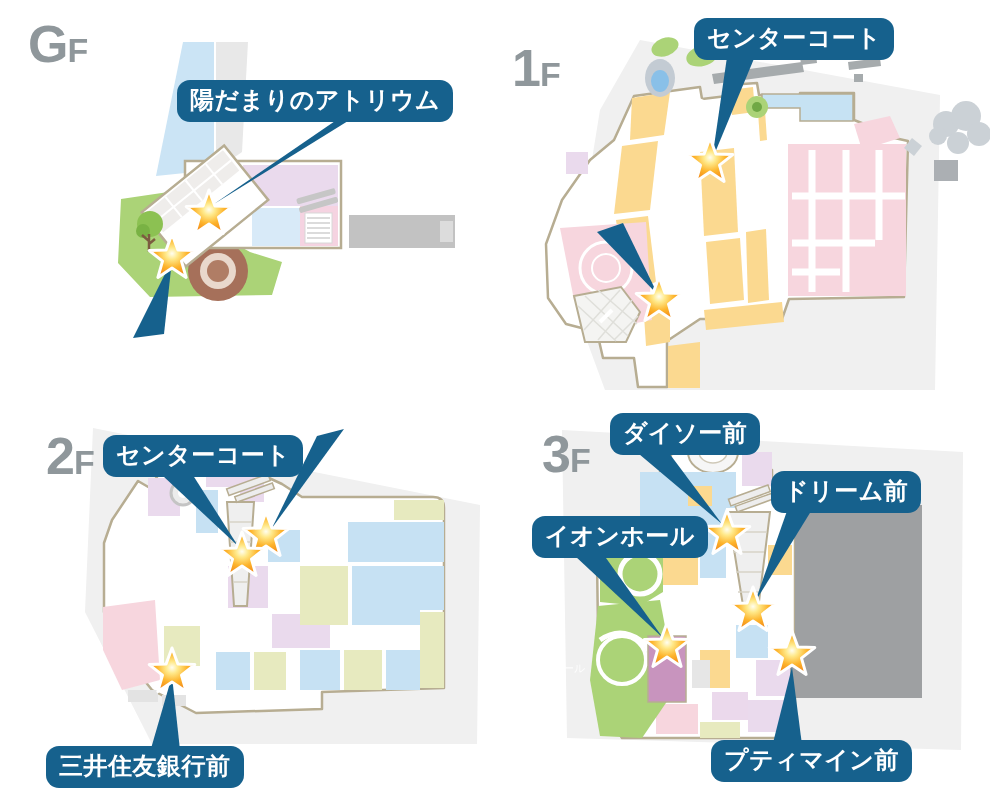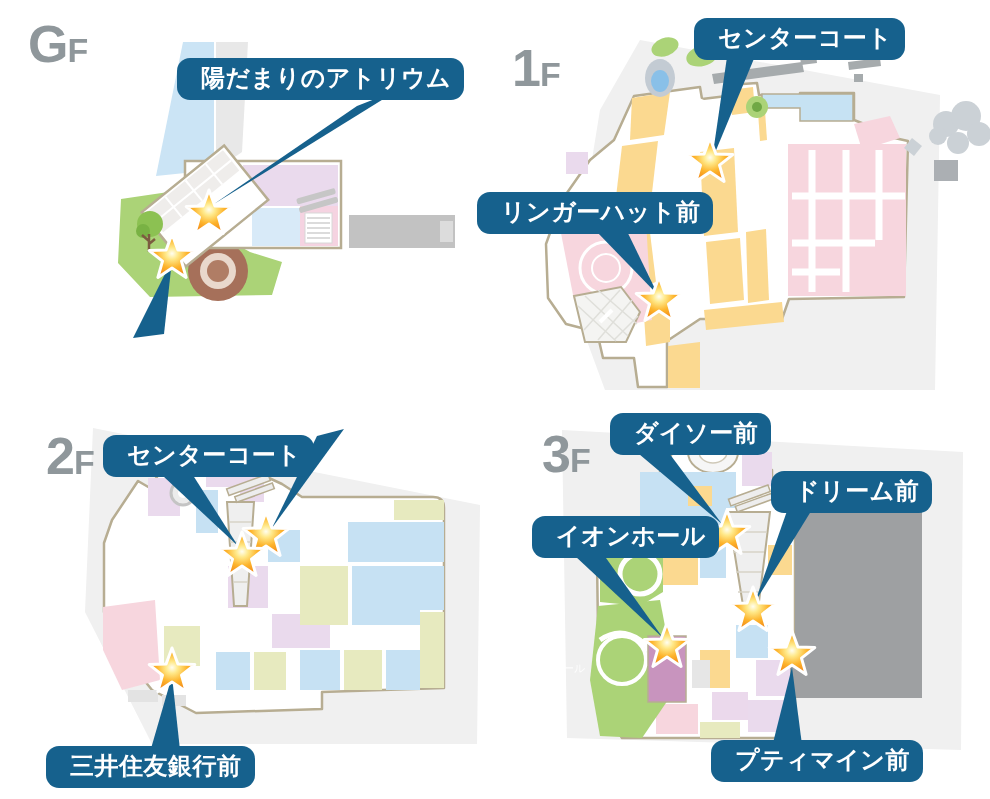--- a/index.html
+++ b/index.html
@@ -10,21 +10,21 @@
   }
   .stage{position:absolute;left:0;top:0;width:990px;height:799px;}
   svg.map{position:absolute;left:0;top:0;display:block;}
   .bubble{
     position:absolute;
     background:#16618D;
     color:#ffffff;
     font-weight:bold;
     font-size:24px;
     line-height:1;
-    padding:8px 13px 10px 24px;
+    padding:8px 13px 10px 13px;
     border-radius:13px;
     white-space:nowrap;
     letter-spacing:0.5px;
     z-index:5;
   }
   .floor-label{
     position:absolute;
     color:#8F979B;
     font-weight:bold;
     line-height:1;
@@ -284,23 +284,22 @@
 </div>
 <div class="floor-label" style="left:46px;top:430px">
   <span class="main">2</span>
       <span class="sub">F</span>
 </div>
 <div class="floor-label" style="left:542px;top:428px">
   <span class="main">3</span>
       <span class="sub">F</span>
 </div>
 
-<div class="bubble" style="left:177px;top:58px">陽だまりのアトリウム</div>
+<div class="bubble" style="left:177px;top:80px">陽だまりのアトリウム</div>
 <div class="bubble" style="left:694px;top:18px">センターコート</div>
-<div class="bubble" style="left:477px;top:192px">リンガーハット前</div>
 <div class="bubble" style="left:103px;top:435px">センターコート</div>
 <div class="bubble" style="left:46px;top:746px">三井住友銀行前</div>
 <div class="bubble" style="left:771px;top:471px">ドリーム前</div>
 <div class="bubble" style="left:610px;top:413px">ダイソー前</div>
 <div class="bubble" style="left:532px;top:516px">イオンホール</div>
 <div class="bubble" style="left:711px;top:740px">プティマイン前</div>
 
 </div>
 
 </body></html>

